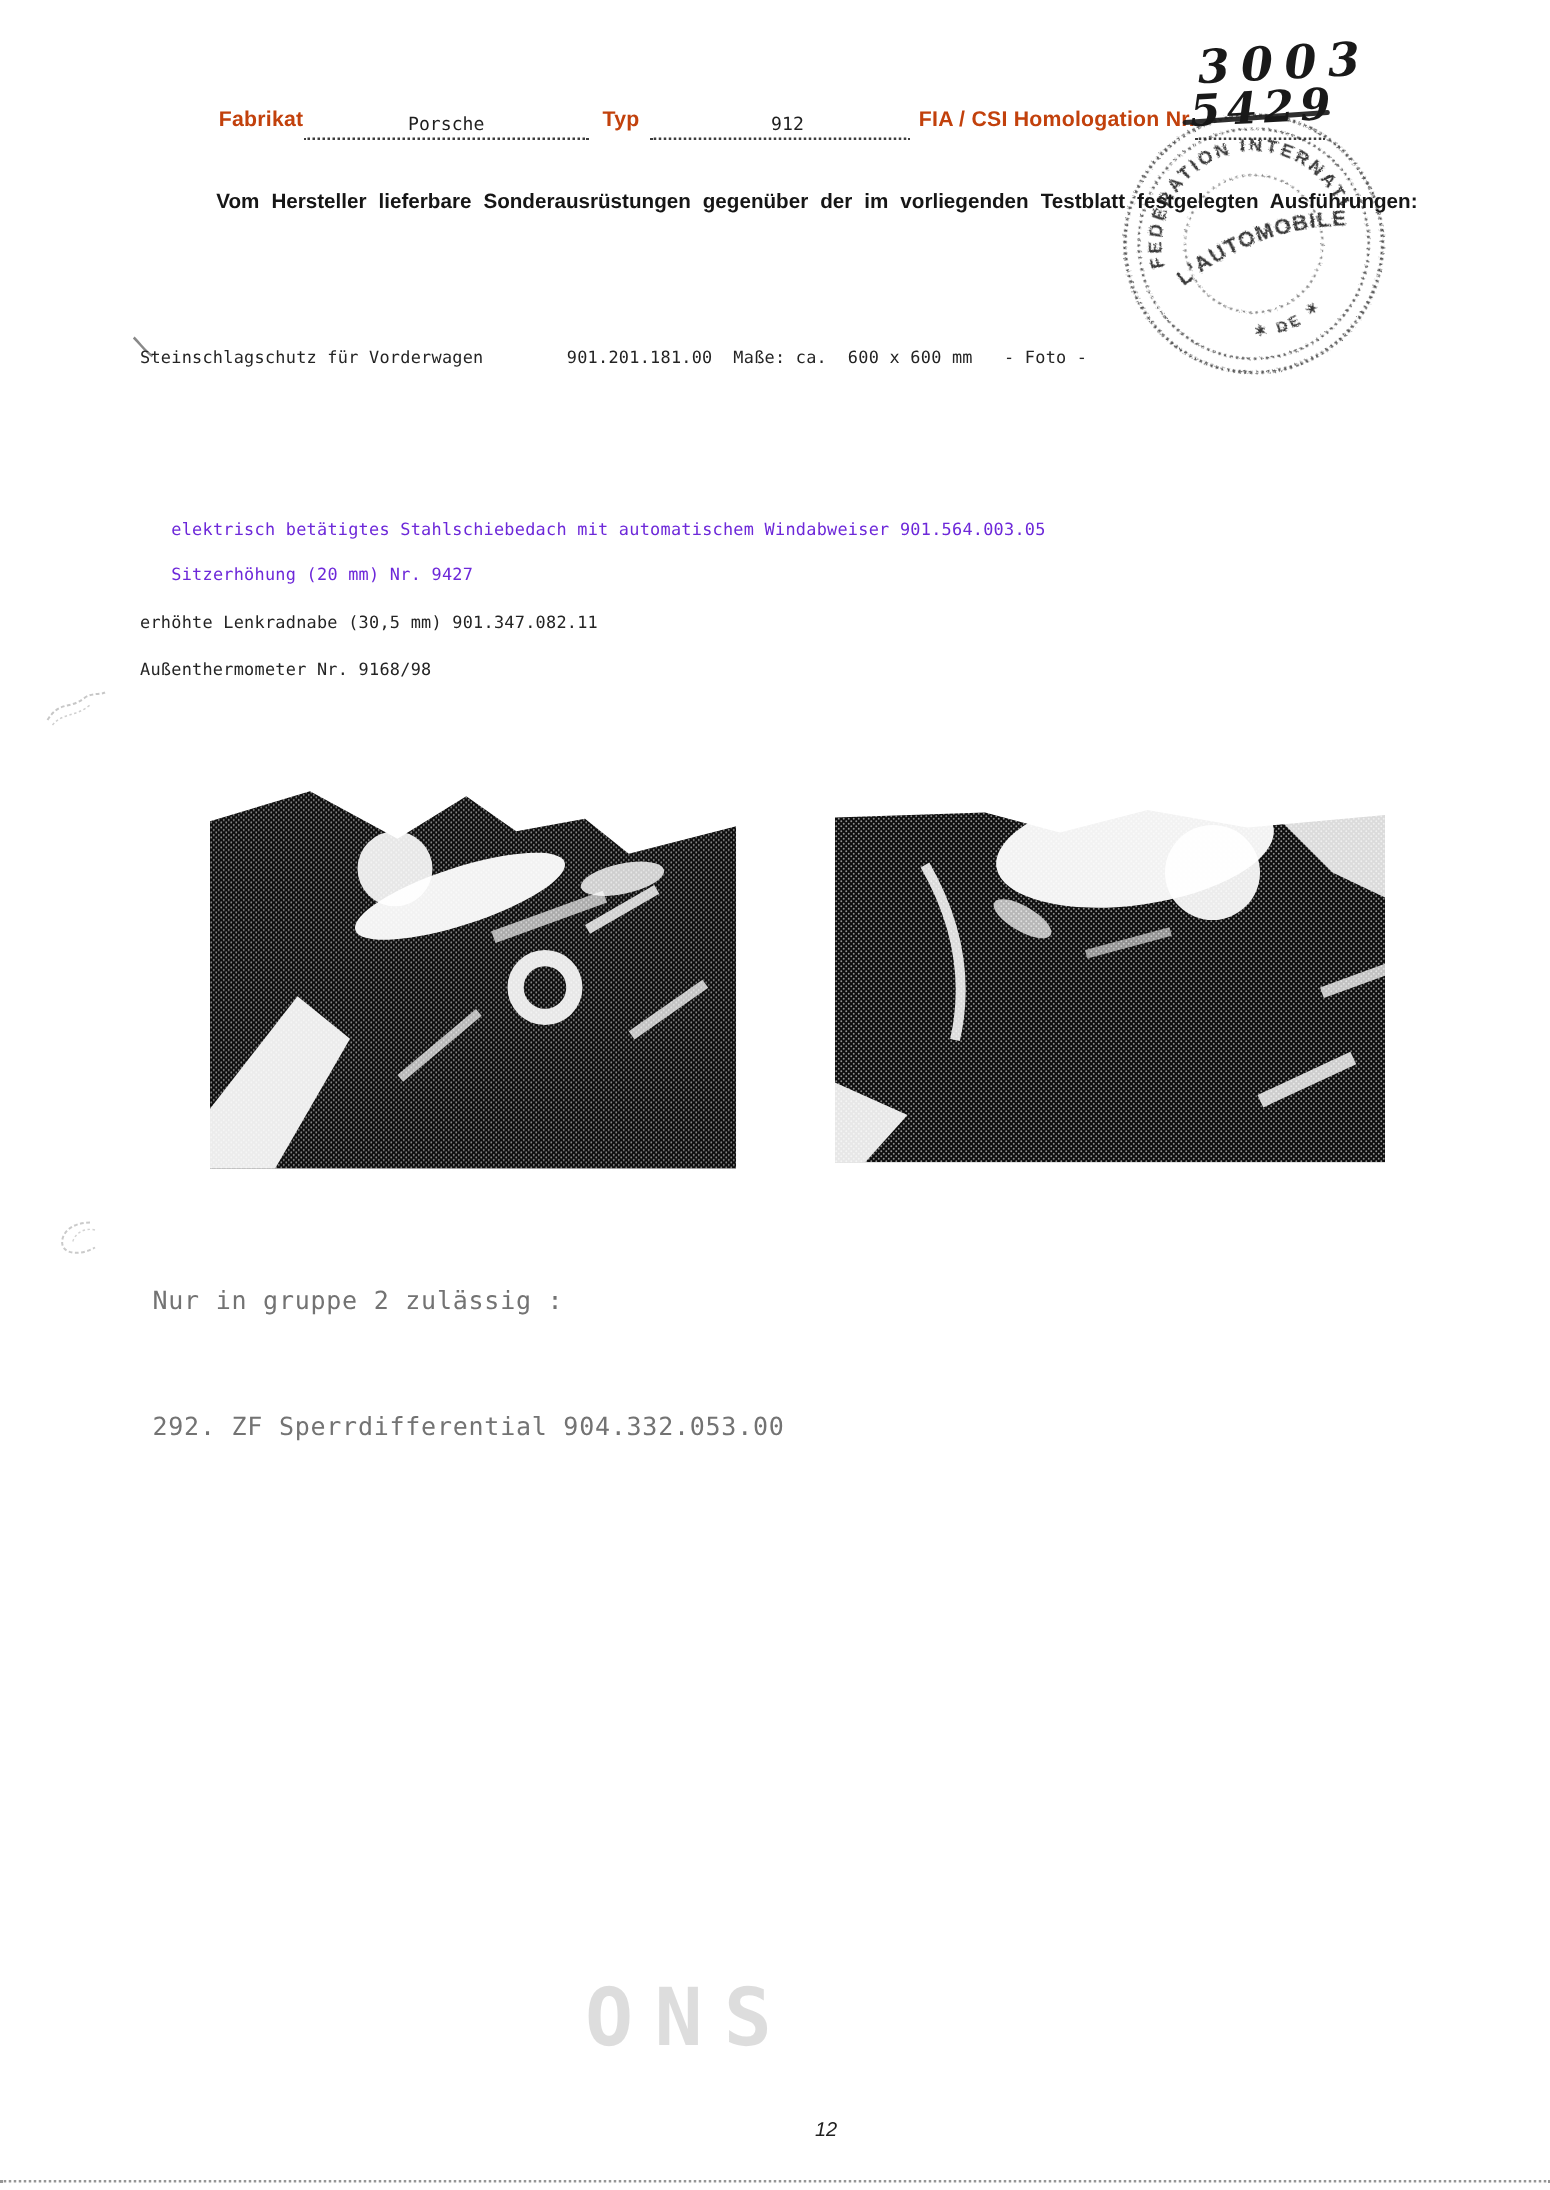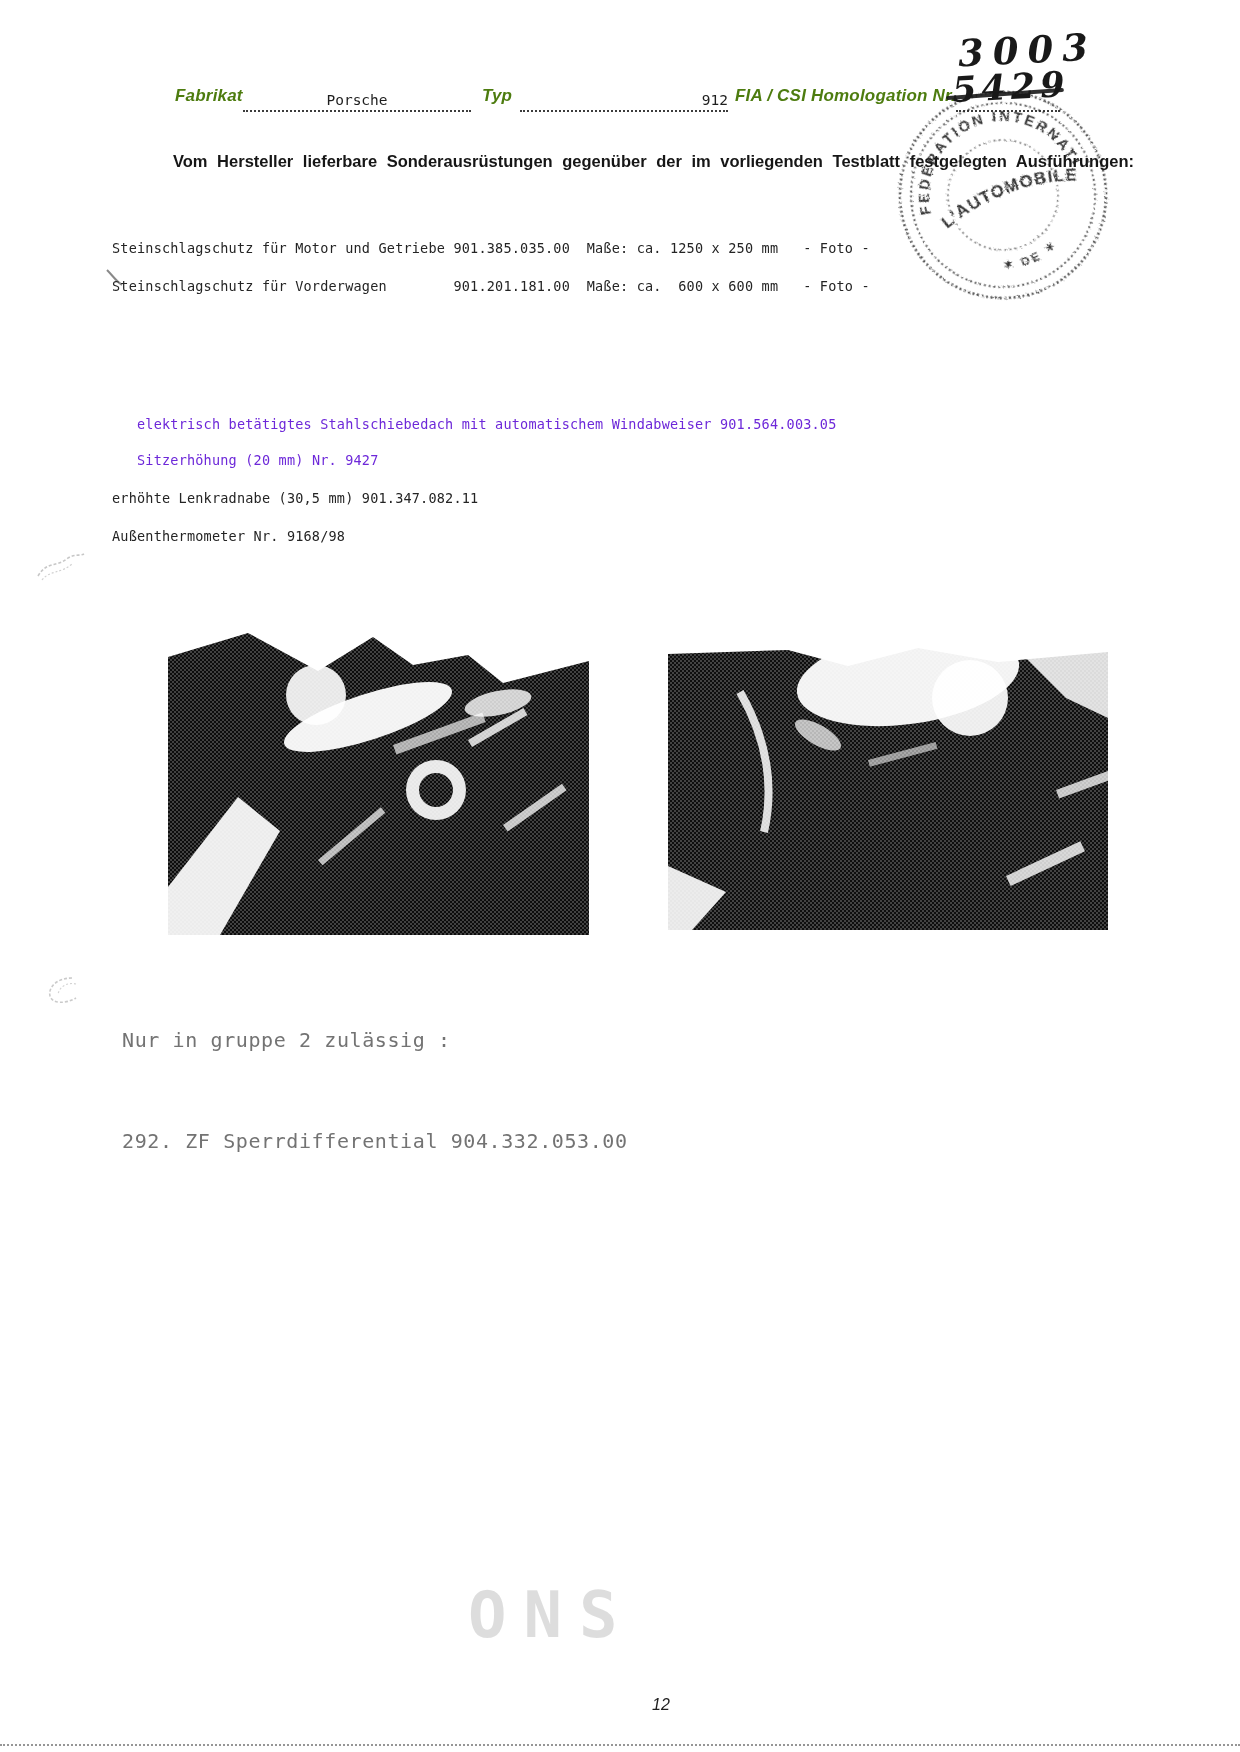--- a/index.html
+++ b/index.html
@@ -11,22 +11,22 @@
     background: #fff;
     overflow: hidden;
     font-family: "Liberation Sans", sans-serif;
     color: #1b1b1b;
   }
   .abs { position: absolute; }
 
   
   .form-label {
     font-family: "Liberation Sans", sans-serif;
-    font-weight: 700; font-size: 17px; color: #4d7c0f;
-    letter-spacing: 0.2px; white-space: nowrap; font-style: italic;
+    font-weight: 700; font-size: 17px; color: #c2410c;
+    letter-spacing: 0.2px; white-space: nowrap;
   }
   .dotline {
     position: absolute; bottom: -2px;
     border-bottom: 2px dotted #3c3c3c;
     text-align: center;
   }
   .typed-on-line {
     font-family: "DejaVu Sans Mono", monospace;
     font-size: 14.5px; color: #1e1e1e;
     position: relative; top: -1px; white-space: pre;
@@ -111,28 +111,27 @@
     </svg>
   </div>
 
   <div class="abs handwriting hw-struck" style="left:952px; top:66px; z-index:6;">5429</div>
   <div class="abs strike-bar" style="left:946px; top:92px; width:118px; z-index:7;"></div>
 
   <div class="abs" style="left:0; top:86px; width:1240px; height:24px;">
     <span class="abs form-label" style="left:175px; top:0;">Fabrikat</span>
     <span class="dotline" style="left:243px; width:228px;"><span class="typed-on-line">Porsche</span></span>
     <span class="abs form-label" style="left:482px; top:0;">Typ</span>
-    <span class="dotline" style="left:520px; width:208px; text-align:right; padding-left:12px;"><span class="typed-on-line">912</span></span>
+    <span class="dotline" style="left:520px; width:208px; text-align:center; padding-left:12px;"><span class="typed-on-line">912</span></span>
     <span class="abs form-label" style="left:735px; top:0;">FIA / CSI  Homologation  Nr.</span>
     <span class="dotline" style="left:956px; width:104px;"></span>
   </div>
 
   <div class="abs intro-line" style="left:173px; top:152px;text-align:right;">Vom Hersteller lieferbare Sonderausrüstungen gegenüber der im vorliegenden Testblatt festgelegten Ausführungen:</div>
 
-  <div class="abs typed" style="left:112px; top:240px;">Steinschlagschutz für Motor und Getriebe 901.385.035.00  Maße: ca. 1250 x 250 mm   - Foto -</div>
   <div class="abs typed" style="left:112px; top:278px;">Steinschlagschutz für Vorderwagen        901.201.181.00  Maße: ca.  600 x 600 mm   - Foto -</div>
 
   <svg class="abs pencil" style="left:104px; top:268px;" width="22" height="20">
     <path d="M3,2 C9,8 12,13 18,17" stroke="#2a2a2a" stroke-width="2" fill="none"></path>
   </svg>
 
   <div class="abs typed light" style="left:112px; top:416px;">elektrisch betätigtes Stahlschiebedach mit automatischem Windabweiser 901.564.003.05</div>
   <div class="abs typed light" style="left:112px; top:452px;">Sitzerhöhung (20 mm) Nr. 9427</div>
   <div class="abs typed" style="left:112px; top:490px;">erhöhte Lenkradnabe (30,5 mm) 901.347.082.11</div>
   <div class="abs typed" style="left:112px; top:528px;">Außenthermometer Nr. 9168/98</div>

